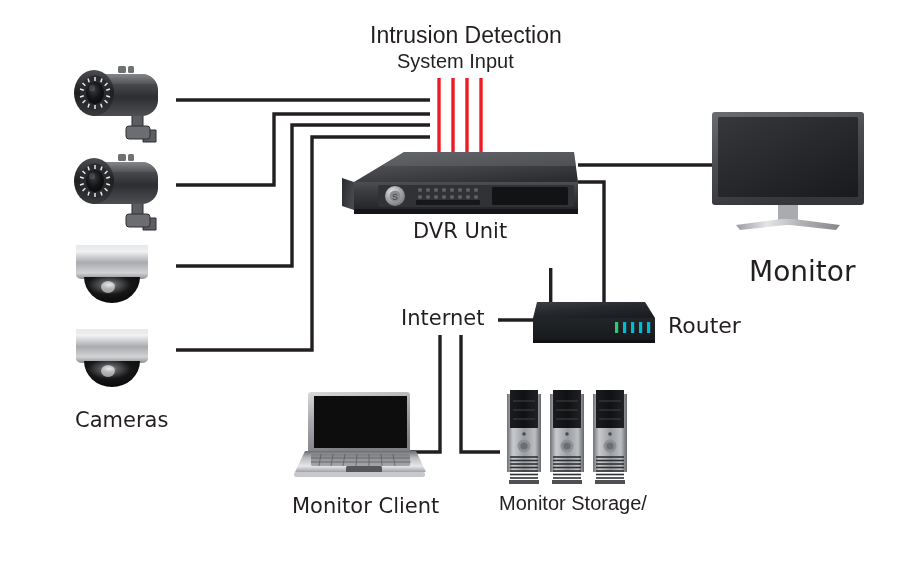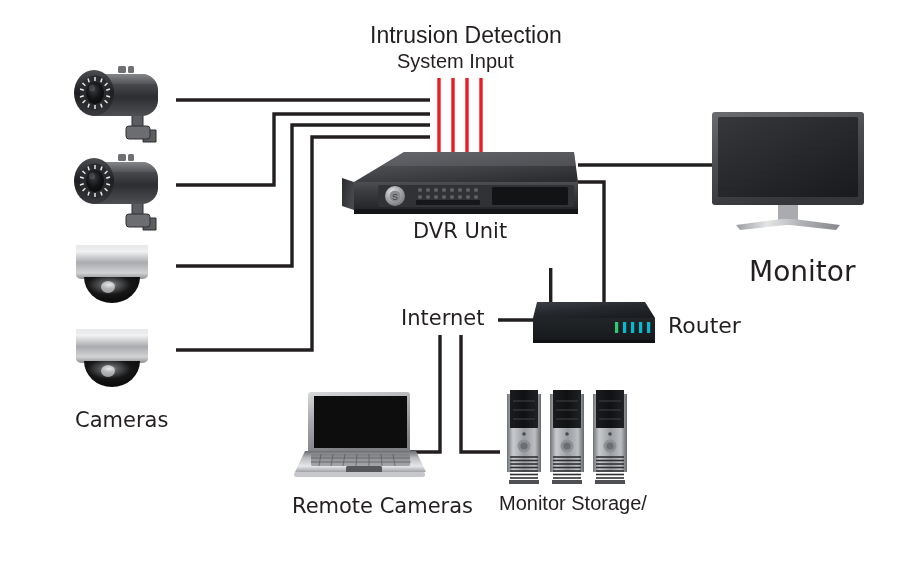--- a/index.html
+++ b/index.html
@@ -368,17 +368,17 @@
 <div class="lbl humanist" style="left:413px;top:219px;font-size:21px;">DVR Unit</div>
 
 <div class="lbl humanist" style="left:749px;top:231px;font-size:28px;margin-top:24px;">Monitor</div>
 
 <div class="lbl humanist" style="left:668px;top:313px;font-size:22px;">Router</div>
 
 <div class="lbl humanist" style="left:401px;top:306px;font-size:21px;">Internet</div>
 
 <div class="lbl humanist" style="left:75px;top:408px;font-size:21px;">Cameras</div>
 
-<div class="lbl humanist" style="left:292px;top:494px;font-size:21px;">Remote Cameras</div>
+<div class="lbl humanist" style="left:292px;top:494px;font-size:21px;">Monitor Client</div>
 
 <div class="lbl grotesque" style="left:499px;top:492px;font-size:20px;">Monitor Storage/</div>
 
 </div>
 
 </body></html>

